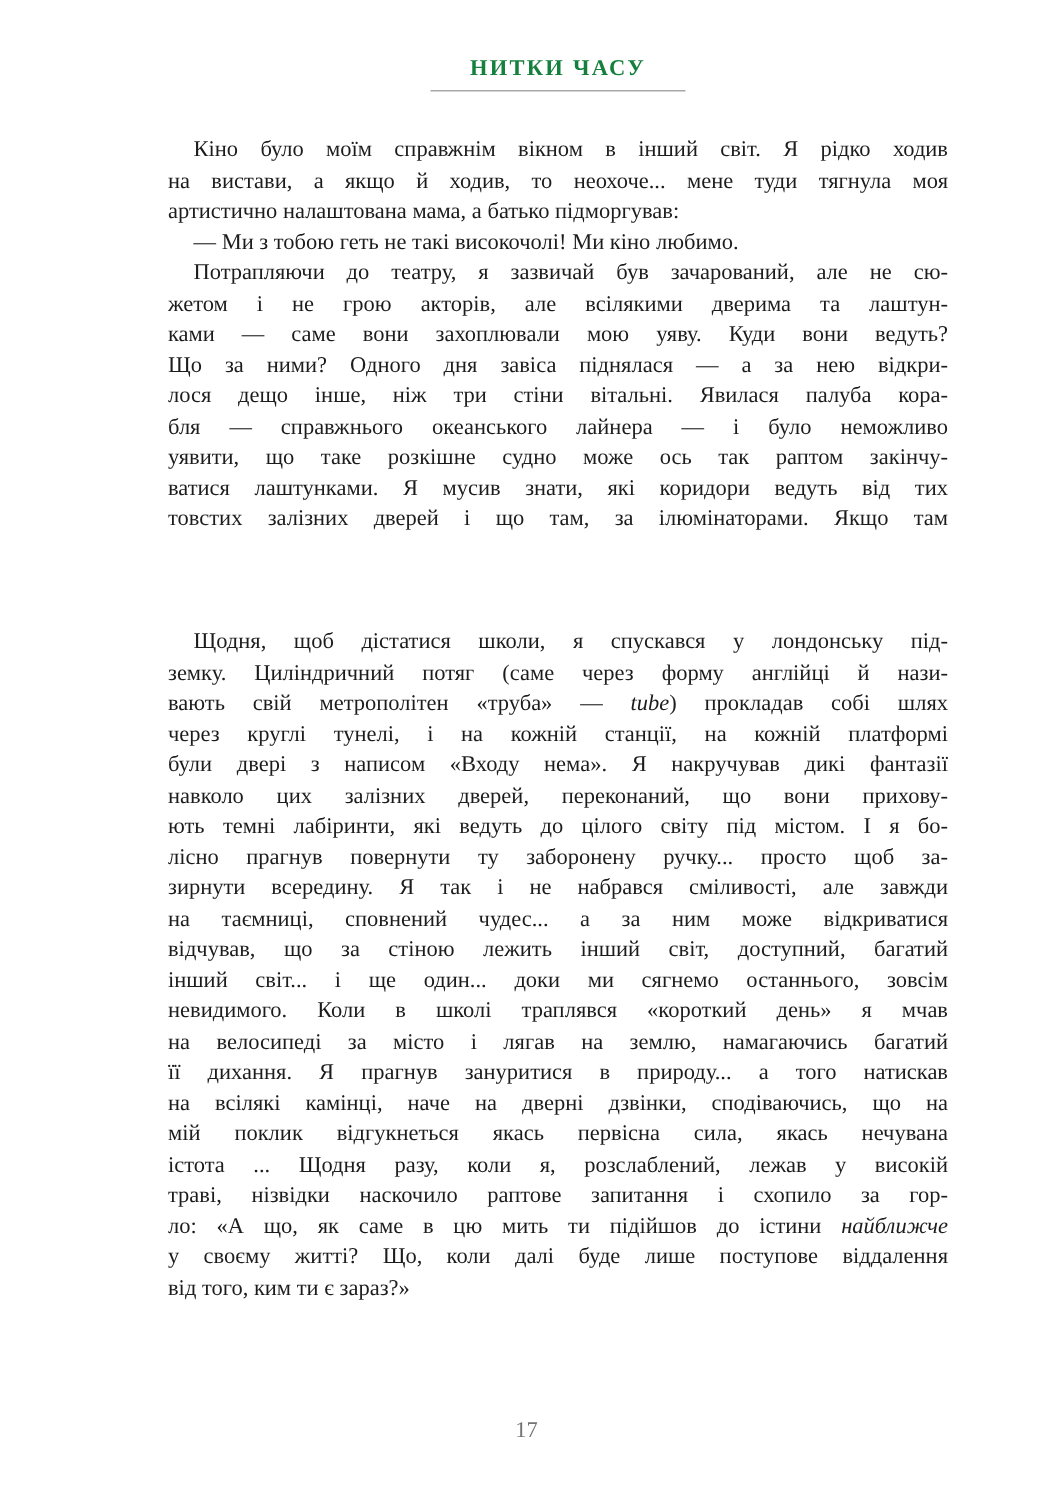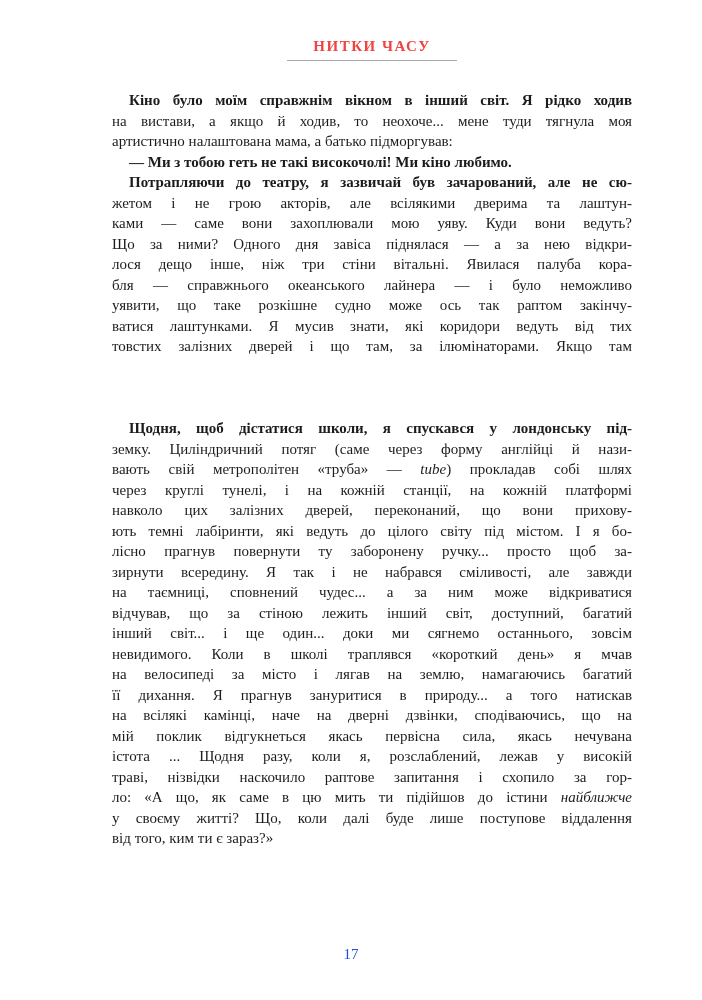--- a/index.html
+++ b/index.html
@@ -21,21 +21,21 @@
     height: 80px;
   }
   .chapter-title {
     position: absolute;
     top: 38px;
     left: 0; right: 0;
     text-align: center;
     font-size: 15px;
     font-weight: 600;
     letter-spacing: 1.5px;
-    color: #ef4444;
+    color: #15803d;
   }
   .header-rule {
     position: absolute;
     top: 60px;
     left: 50%;
     width: 170px;
     margin-left: -85px;
     height: 1px;
     background: var(--rule-color, #a8a8a8);
   }
@@ -51,30 +51,30 @@
     height: 20.5px;
     overflow: hidden;
     text-align: justify;
     text-align-last: justify;
     white-space: normal;
   }
   .line.pend {
     text-align: right;
     text-align-last: left;
   }
-  .line.indent { text-indent: 17px; font-weight: bold; }
+  .line.indent { text-indent: 17px; }
   .it { font-style: italic; margin-top: 38px; }
   .block-gap { height: 61.5px; }
   .page-number {
     position: absolute;
     top: 946px;
     left: 0; right: 0;
     text-align: center;
     font-size: 15px;
-    color: #1d4ed8;
+    color: #737373;
   }
 </style>
 </head>
 <body>
 
 <div class="page">
   <div class="page-header">
     <div class="chapter-title">НИТКИ ЧАСУ</div>
     <div class="header-rule"></div>
   </div>
@@ -94,20 +94,21 @@
         <div class="line"><span>уявити, що таке розкішне судно може ось так раптом закінчу-</span></div>
         <div class="line"><span>ватися лаштунками. Я мусив знати, які коридори ведуть від тих</span></div>
         <div class="line"><span>товстих залізних дверей і що там, за ілюмінаторами. Якщо там</span></div>
       </div>
       <div class="block-gap"></div>
       <div class="text-block">
         <div class="line indent"><span>Щодня, щоб дістатися школи, я спускався у лондонську під-</span></div>
         <div class="line"><span>земку. Циліндричний потяг (саме через форму англійці й нази-</span></div>
         <div class="line"><span>вають свій метрополітен «труба» — </span><span class="it">tube</span><span>) прокладав собі шлях</span></div>
         <div class="line"><span>через круглі тунелі, і на кожній станції, на кожній платформі</span></div>
+        <div class="line"><span>були двері з написом «Входу нема». Я накручував дикі фантазії</span></div>
         <div class="line"><span>навколо цих залізних дверей, переконаний, що вони прихову-</span></div>
         <div class="line"><span>ють темні лабіринти, які ведуть до цілого світу під містом. І я бо-</span></div>
         <div class="line"><span>лісно прагнув повернути ту заборонену ручку... просто щоб за-</span></div>
         <div class="line"><span>зирнути всередину. Я так і не набрався сміливості, але завжди</span></div>
         <div class="line"><span>на таємниці, сповнений чудес... а за ним може відкриватися</span></div>
         <div class="line"><span>відчував, що за стіною лежить інший світ, доступний, багатий</span></div>
         <div class="line"><span>інший світ... і ще один... доки ми сягнемо останнього, зовсім</span></div>
         <div class="line"><span>невидимого. Коли в школі траплявся «короткий день» я мчав</span></div>
         <div class="line"><span>на велосипеді за місто і лягав на землю, намагаючись багатий</span></div>
         <div class="line"><span>її дихання. Я прагнув зануритися в природу... а того натискав</span></div>

